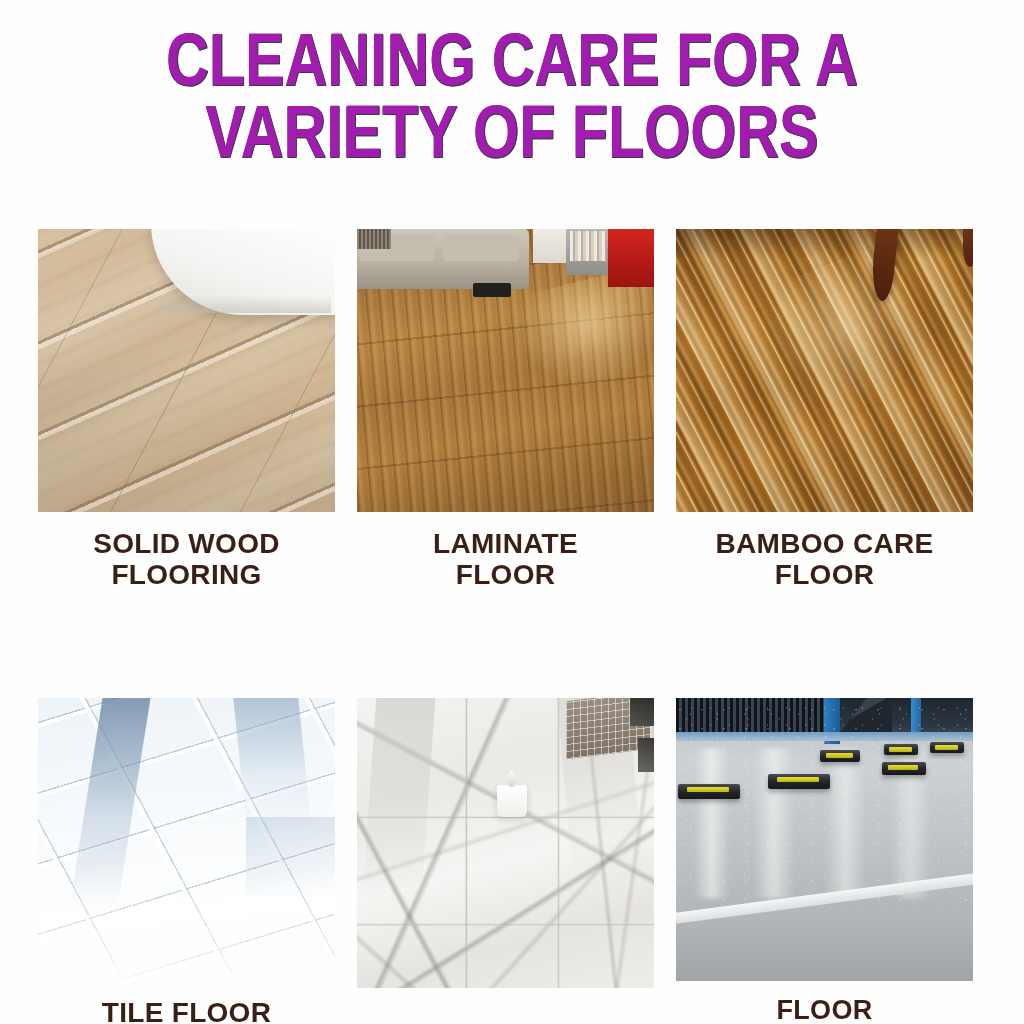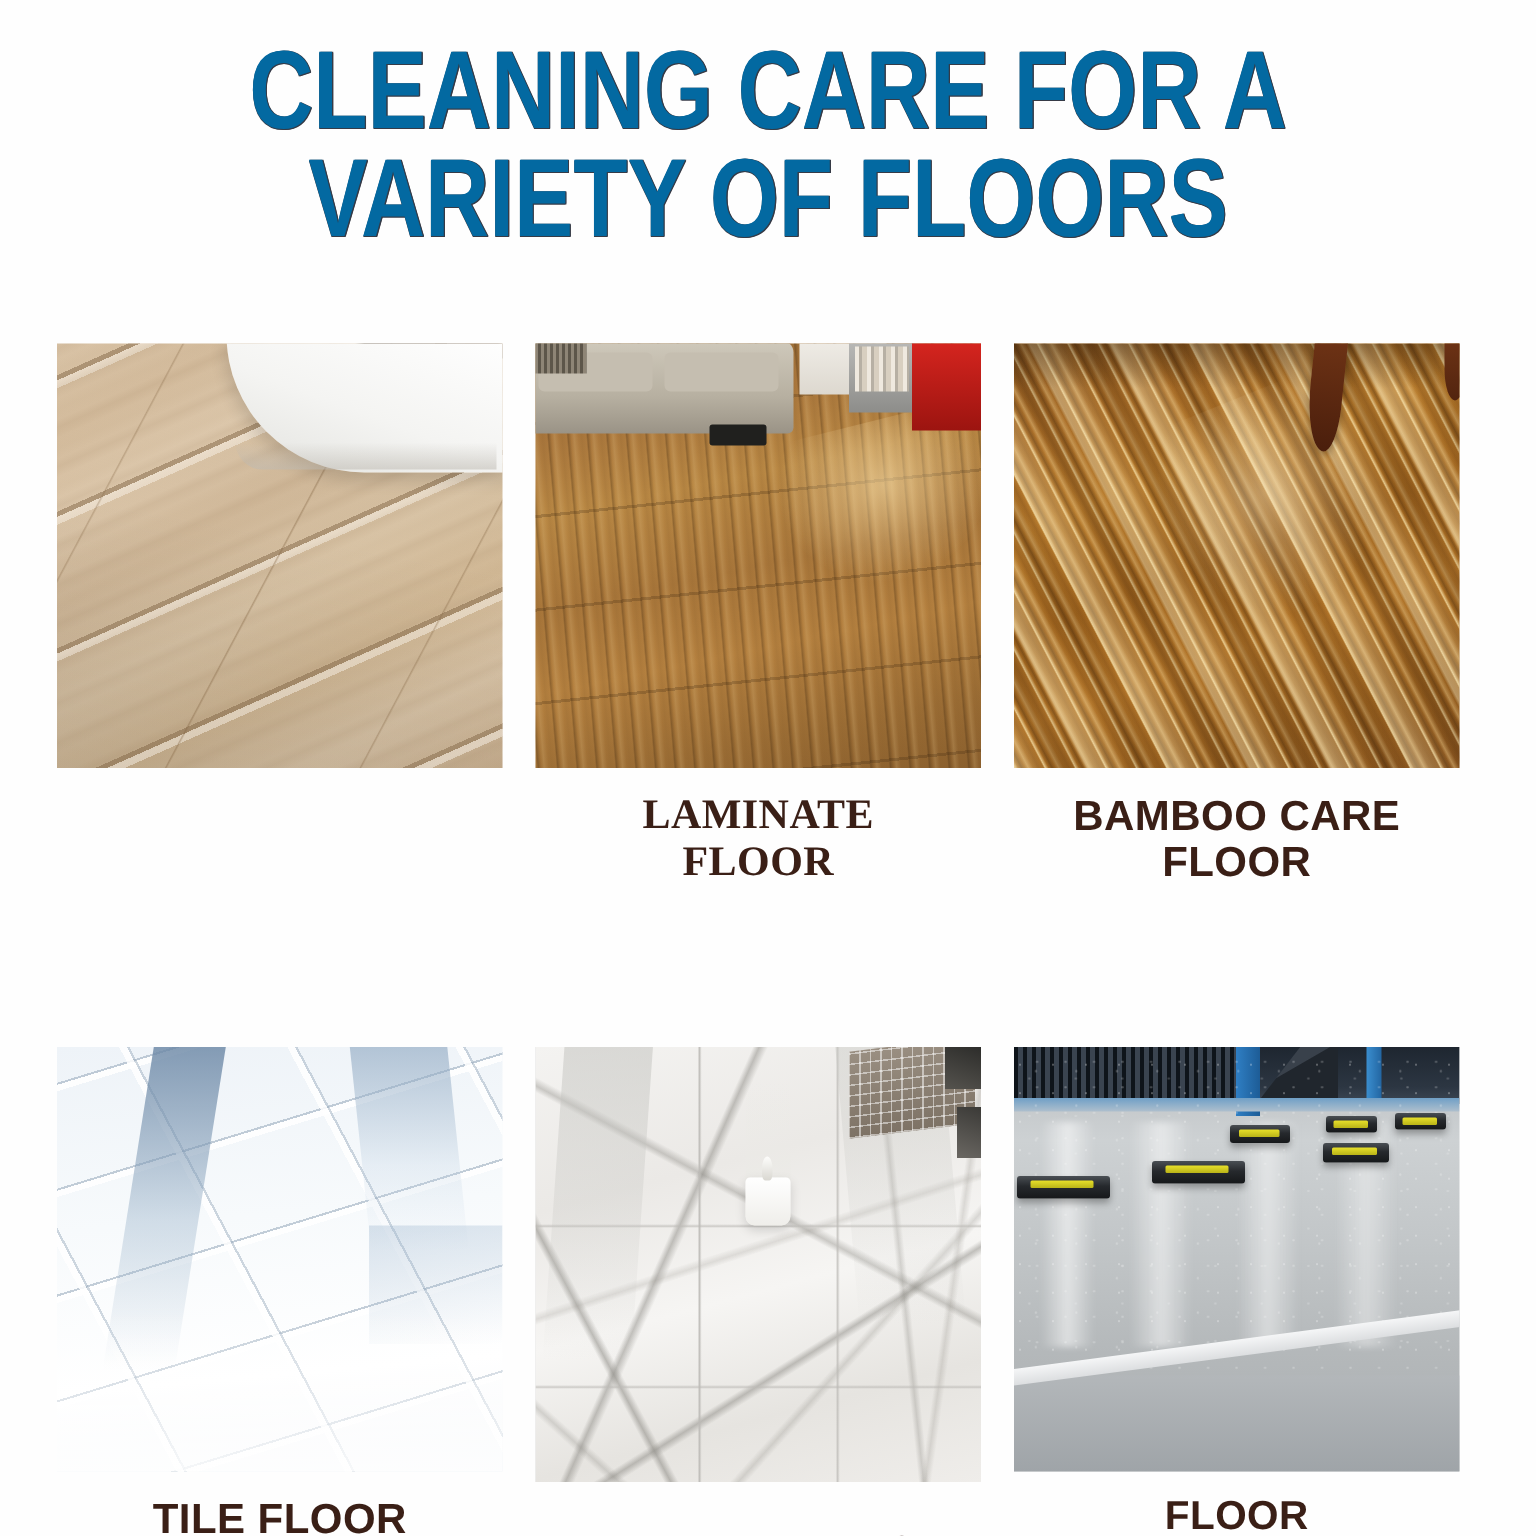--- a/index.html
+++ b/index.html
@@ -9,21 +9,21 @@
     font-family:"Liberation Sans", sans-serif;
     overflow:hidden;
     position:relative;
   }
 
   
   .title-block{
     position:absolute;
     left:0;top:24px;width:1024px;
     text-align:center;
-    color:#0369a1;
+    color:#a21caf;
   }
   .title-line{
     display:block;
     font-family:"Liberation Sans", sans-serif;
     font-weight:bold;
     font-size:74px;
     line-height:72px;
     letter-spacing:0px;
     transform:scaleX(0.80);
     transform-origin:center center;
@@ -53,21 +53,21 @@
     text-align:center;
     color:#3a1f16;
     font-family:"Liberation Sans", sans-serif;
     font-weight:bold;
     font-size:28px;
     line-height:31px;
     letter-spacing:0.3px;
     padding-top:16px;
     white-space:pre-line;
   }
-  .caption.light{font-weight:bold;font-family:Liberation Serif, serif;}
+  .caption.light{font-weight:bold;}
   .caption.small{font-size:27px;line-height:30px;}
   .caption.mt{padding-top:30px;}
   .caption.mt2{padding-top:14px;}
 
   
   .wood-light{
     background:
       linear-gradient(10deg, rgba(0,0,0,.10) 0%, rgba(0,0,0,0) 55%),
       linear-gradient(152deg,
         #d9c3a6 0%, #d3bb9c 14%, #dcc7ab 26%, #cfb798 40%,
@@ -453,20 +453,22 @@
   <div class="row">
 
     <div class="cell">
       <div class="thumb wood-light">
         <div class="planks"></div>
         <div class="grain"></div>
         <div class="seams"></div>
         <div class="baseboard"></div>
         <div class="bed"></div>
       </div>
+      <div class="caption">SOLID WOOD
+FLOORING</div>
     </div>
 
     <div class="cell">
       <div class="thumb wood-honey">
         <div class="strands"></div>
         <div class="planklines"></div>
         <div class="sheen"></div>
         <div class="wall"></div>
         <div class="sofa"></div>
         <div class="cushion"></div>

